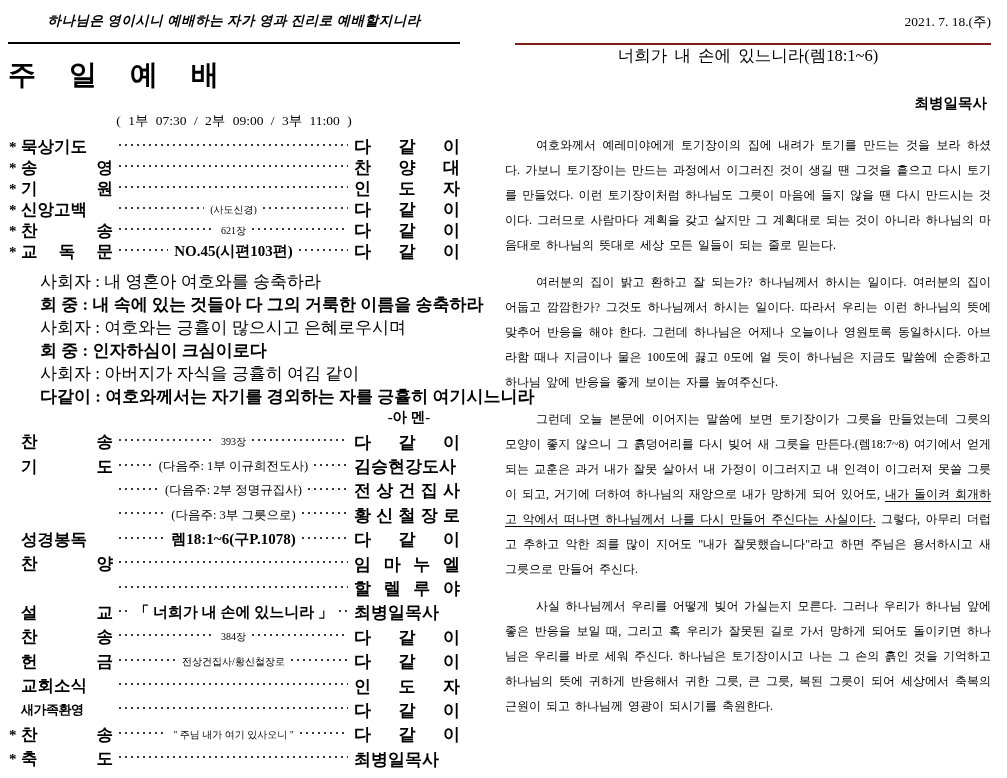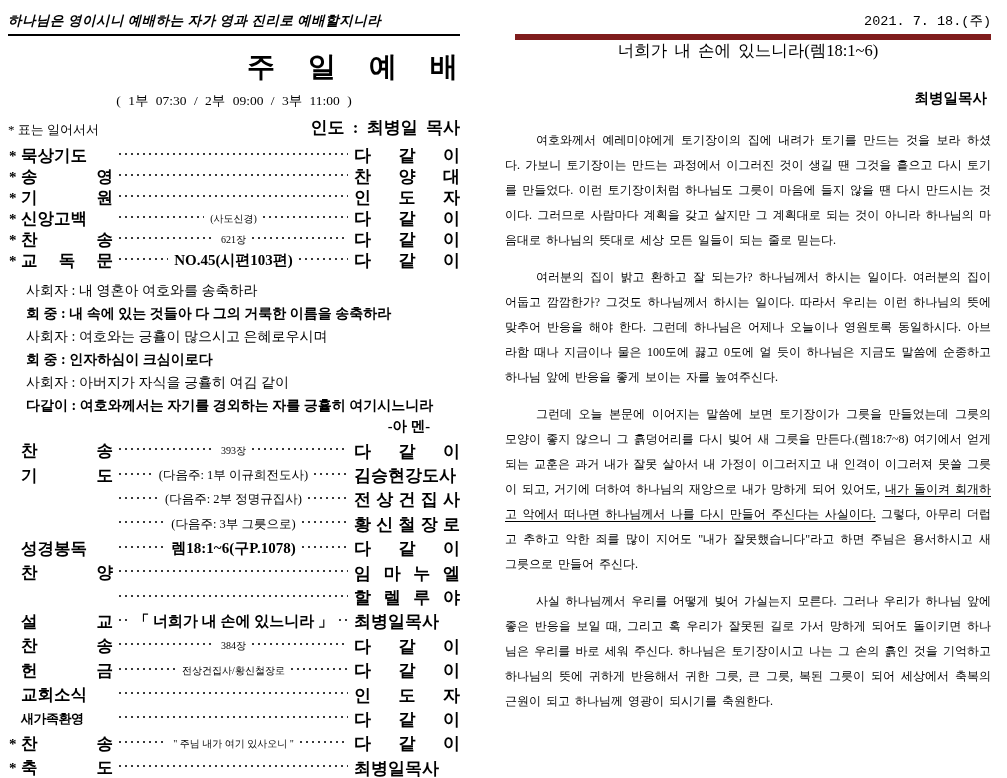--- a/index.html
+++ b/index.html
@@ -8,29 +8,29 @@
     width:1007px; height:778px;
     background:#ffffff;
     color:#000;
     font-family:"Liberation Serif","DejaVu Serif",serif;
     overflow:hidden;
   }
   
   .col-left { position:absolute; left:8px; top:12px; width:452px; }
   .verse-line {
     border-bottom:2px solid #000;
-    text-align:left;
+    text-align:center;
     font-style:italic; font-weight:bold;
     font-size:13.5px;
-    padding-bottom:4px;
+    padding-bottom:12px;
     letter-spacing:0.5px;
   }
   .w-title {
-    margin:12px 0 6px 0;
-    text-align:right;
+    margin:12px 0 18px 0;
+    text-align:left;
     font-size:28px; font-weight:bold;
     word-spacing:22px;
     letter-spacing:2px;
   }
   .w-times { text-align:center; font-size:13.5px; margin-bottom:6px; word-spacing:4px; }
   .lead-row { display:flex; justify-content:space-between; align-items:flex-end; margin:4px 0 6px 0; }
   .stand-note { font-size:13px; }
   .lead-name { font-size:17px; font-weight:bold; word-spacing:4px; }
 
   .w-row { position:relative; display:flex; align-items:center; padding-left:13px; }
@@ -50,31 +50,31 @@
   }
   .w-center { flex:none; font-size:10px; white-space:nowrap; }
   .w-center.bold { font-weight:bold; font-size:15px; }
   .w-center.small { font-size:12.5px; }
   .w-right {
     display:inline-block; width:106px; flex:none;
     font-size:17px; font-weight:bold; white-space:nowrap;
     text-align:justify; text-align-last:justify;
   }
 
-  .reading { margin:8px 0 0 18px; font-size:14px; }
+  .reading { margin:8px 0 0 32px; font-size:17px; }
   .r-line { line-height:23px; white-space:nowrap; }
   .r-line.bold { font-weight:bold; }
   .amen { text-align:right; padding-right:30px; font-weight:bold; font-size:14.5px; height:18px; }
   .items-bottom { margin-top:4px; }
 
   
   .col-right { position:absolute; left:505px; top:12px; width:486px; }
   .sermon-header { display:flex; align-items:flex-end; }
   .sh-title { font-size:19px; letter-spacing:3px; white-space:nowrap; padding-bottom:1px; }
-  .sh-rule { flex:1; border-bottom:6px solid #7f1d1d; text-align:right; margin-left:10px; padding-bottom:4px;font-family:Liberation Mono, monospace; }
+  .sh-rule { flex:1; border-bottom:2px solid #7f1d1d; text-align:right; margin-left:10px; padding-bottom:12px; }
   .sh-date { font-size:13.5px; }
   .sermon-title { text-align:center; font-size:16.5px; word-spacing:3px; }
   .sermon-author { text-align:right; font-size:14.5px; font-weight:bold; margin-top:27px; padding-right:4px; }
   .sermon-body { margin-top:20px; }
   .s-para {
     font-size:12px; line-height:25px;
     text-align:justify; text-indent:31px;
     margin:0 0 12px 0;
     word-spacing:2px;
     word-break:normal;
@@ -83,24 +83,20 @@
 </style>
 </head>
 <body>
 
 <div class="page">
 
   <div class="col-left">
     <div class="verse-line">하나님은 영이시니 예배하는 자가 영과 진리로 예배할지니라</div>
     <div class="w-title">주 일 예 배</div>
     <div class="w-times">( 1부 07:30  /  2부 09:00  /  3부 11:00 )</div>
-    <div class="lead-row">
-      <span class="stand-note">* 표는 일어서서</span>
-      <span class="lead-name">인도 : 최병일 목사</span>
-    </div>
     <div id="items-top" class="items items-top">
   <div class="w-row">
     <span class="w-star">*</span>
     <span class="w-label">묵상기도</span>
     <span class="w-dots"></span>
 
     <span class="w-right">다 같 이</span>
   </div>
 
   <div class="w-row">

